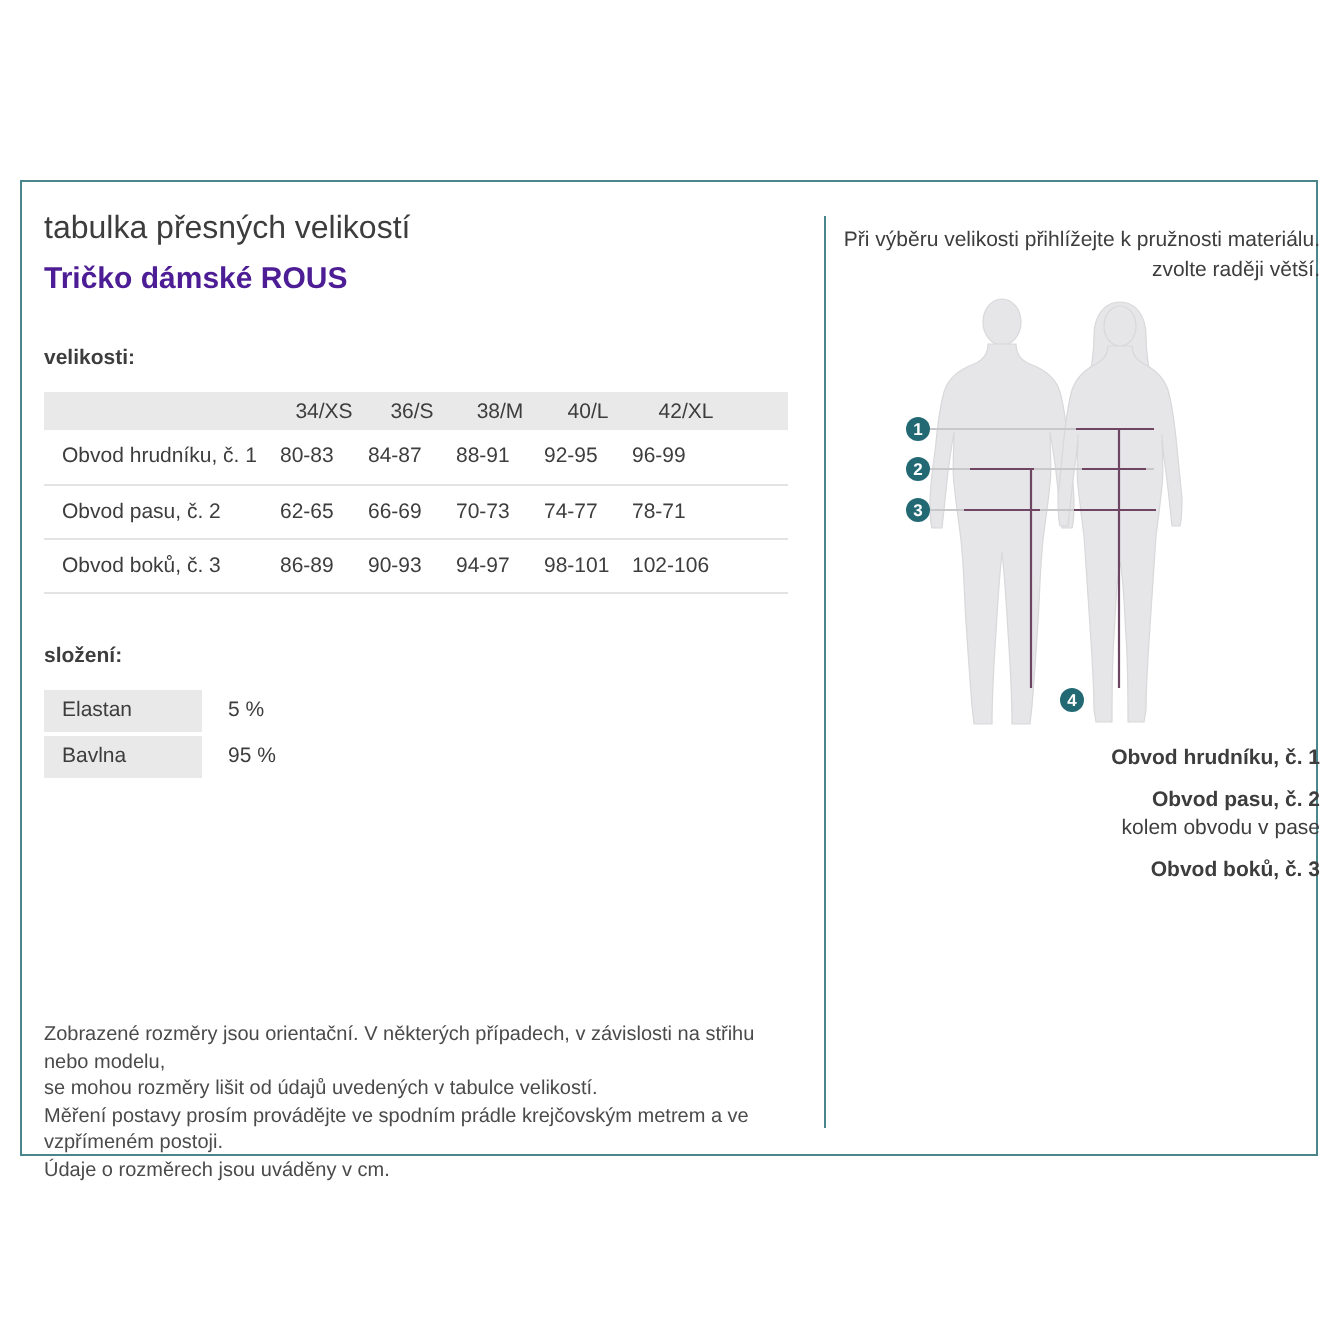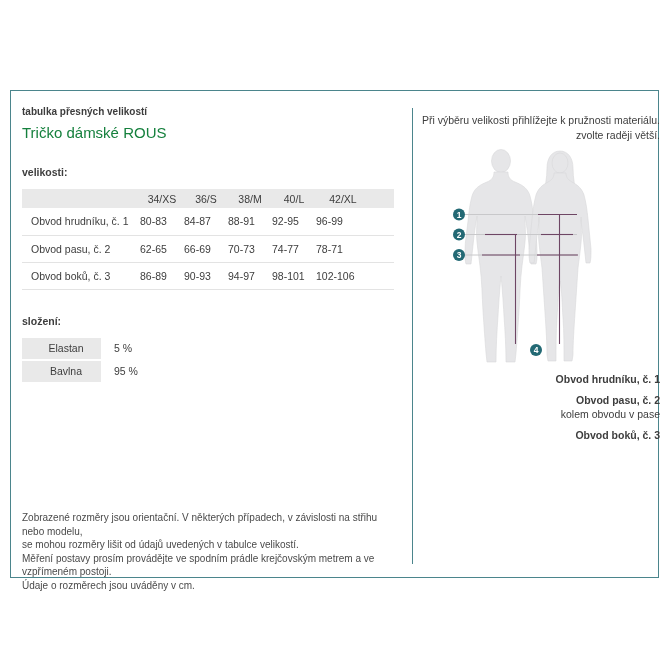--- a/index.html
+++ b/index.html
@@ -10,35 +10,35 @@
     position:absolute; left:10px; top:90px; width:649px; height:488px;
     border:1px solid #4b858c; background:#ffffff;
   }
   .divider {
     position:absolute; left:401px; top:17px; width:1px; height:456px;
     background:#4b858c;
   }
 
   
   .left-pane { position:absolute; left:11px; top:15px; width:380px; }
-  .header-label { font-size:10px; color:#3d3d3d; font-weight:bold; }
-  .page-title { font-size:15px; font-weight:normal; color:#15803d; margin-top:7px; }
+  .header-label { font-size:16px; color:#3d3d3d; font-weight:normal; }
+  .page-title { font-size:15px; font-weight:bold; color:#4c1d95; margin-top:7px; }
   .section-label { font-size:10.5px; font-weight:bold; margin-top:25px; }
 
   table.sizes { border-collapse:collapse; margin-top:11px; table-layout:fixed; }
   table.sizes th, table.sizes td { font-size:10.5px; font-weight:normal; color:#3d3d3d; }
   table.sizes thead th { background:#e9e9e9; height:19px; text-align:center; }
   table.sizes thead th.lbl { width:118px; }
   table.sizes thead th.col { width:44px;margin-left:41px; }
   table.sizes thead th.col-last { width:54px; }
   table.sizes thead th.pad { width:24px; }
   table.sizes tbody td { height:27px; border-bottom:1px solid #e3e3e3; text-align:left; }
   table.sizes tbody td.lbl { text-align:left; padding-left:9px; }
 
-  .comp-table { margin-top:11px;text-align:center; }
+  .comp-table { margin-top:11px; }
   .comp-row { display:flex; align-items:center; margin-bottom:2px; height:21px; }
   .comp-label { width:79px; height:21px; line-height:21px; background:#e9e9e9; padding-left:9px; font-size:10.5px; }
   .comp-value { margin-left:13px; font-size:10.5px; }
 
   .disclaimer { position:absolute; left:11px; top:420px; width:380px; font-size:10px; line-height:13.5px; color:#4a4a4a; }
 
   
   .right-pane { position:absolute; left:402px; top:0; width:247px; text-align:right; }
   .intro { margin-top:22px; font-size:10.5px; line-height:14.5px; color:#3d3d3d; }
   .figure-wrap { margin-top:4px; }

